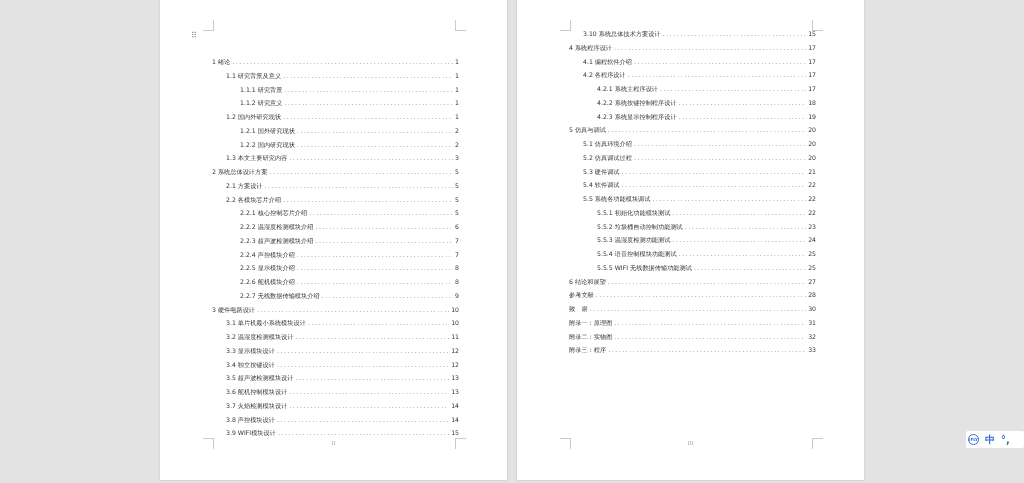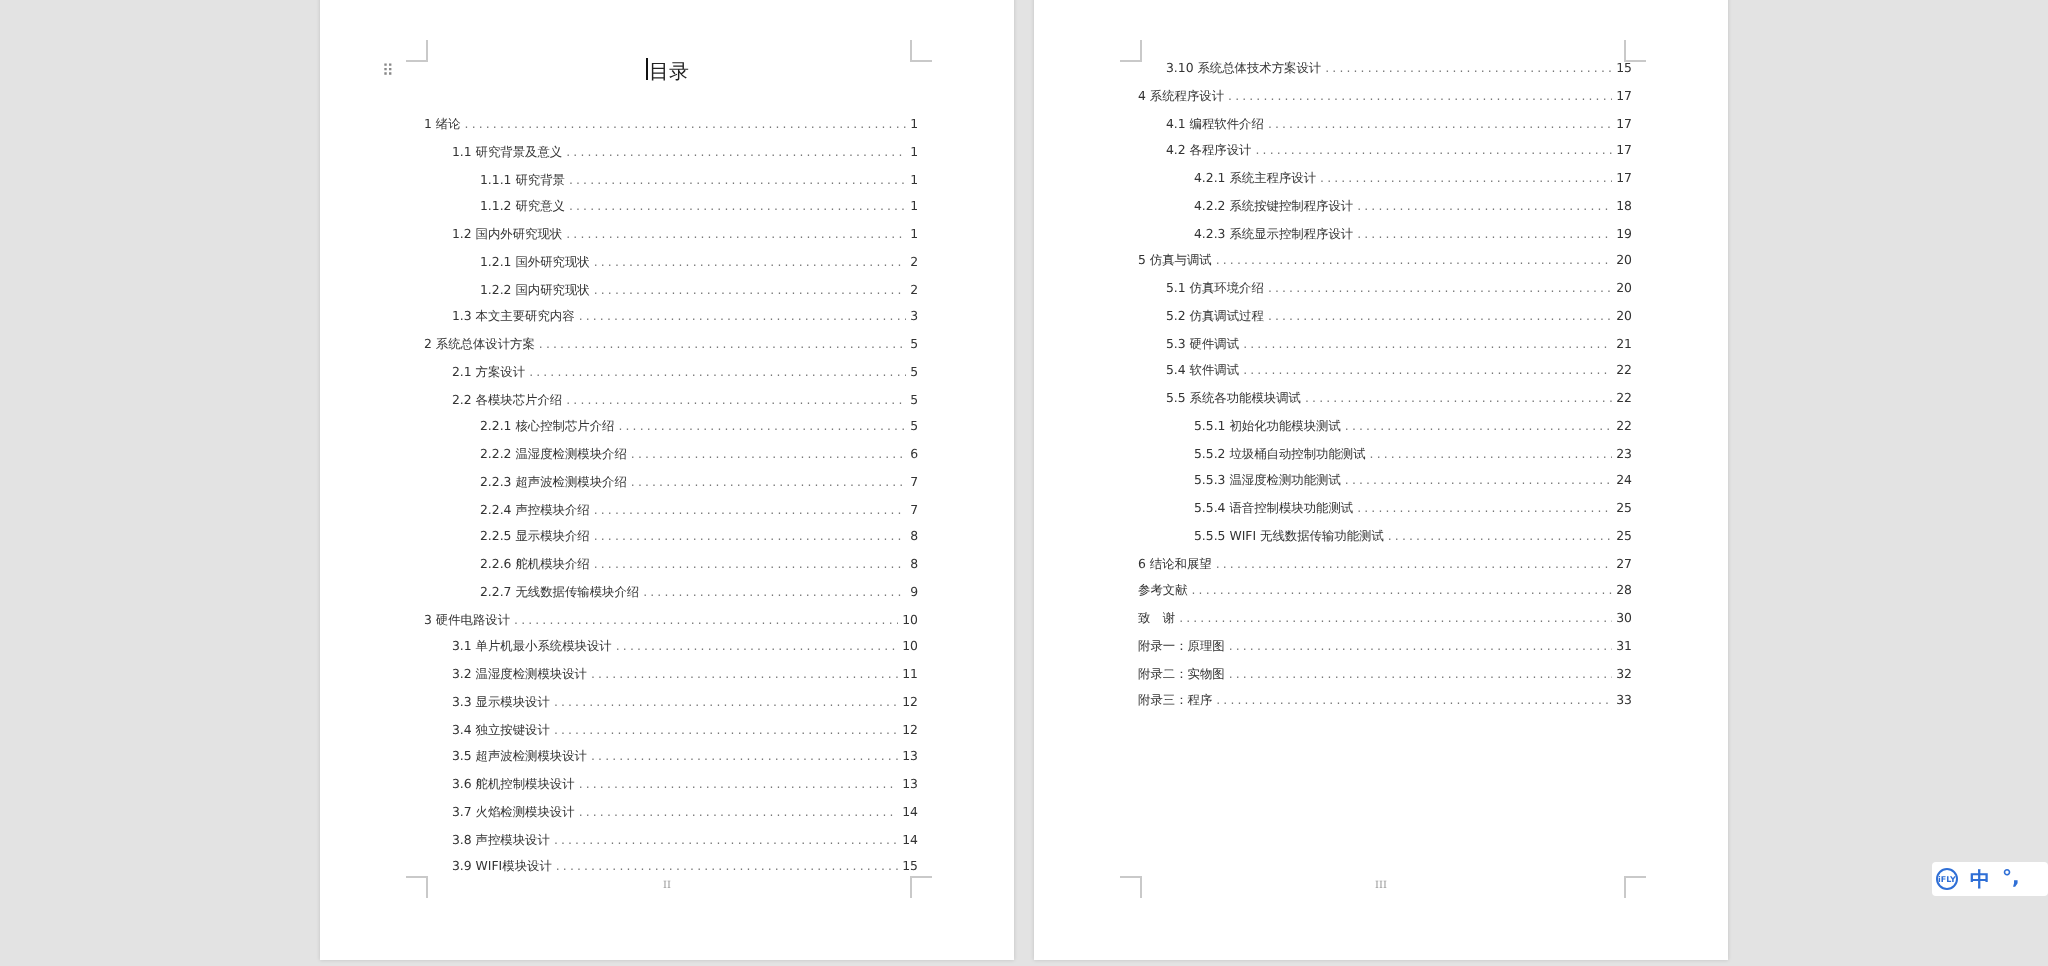--- a/index.html
+++ b/index.html
@@ -46,21 +46,20 @@
 </style>
 </head>
 <body>
 
 <div class="page" id="page1">
   <div class="corner c-tl" style="left:43px;top:22px;"></div>
   <div class="corner c-tr" style="left:295px;top:22px;"></div>
   <div class="corner c-bl" style="left:43px;top:440px;"></div>
   <div class="corner c-br" style="left:295px;top:440px;"></div>
   <div class="drag-handle">⠿</div>
-  <div class="toc-title"><span class="caret"></span><span>目录</span></div>
   <div class="toc" id="toc1">
       <div class="row lv1">
         <span class="lbl">1 绪论</span>
         <span class="dots"></span>
         <span class="pg">1</span>
       </div>
       <div class="row lv2">
         <span class="lbl">1.1 研究背景及意义</span>
         <span class="dots"></span>
         <span class="pg">1</span>

